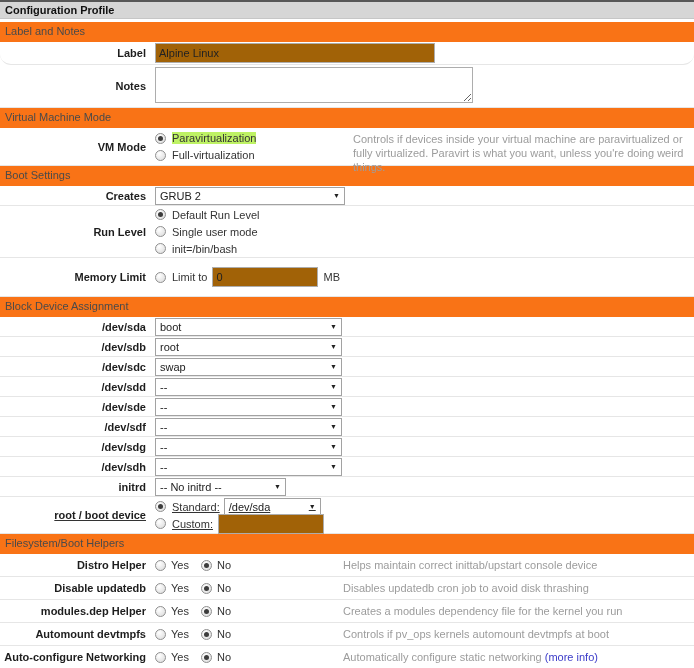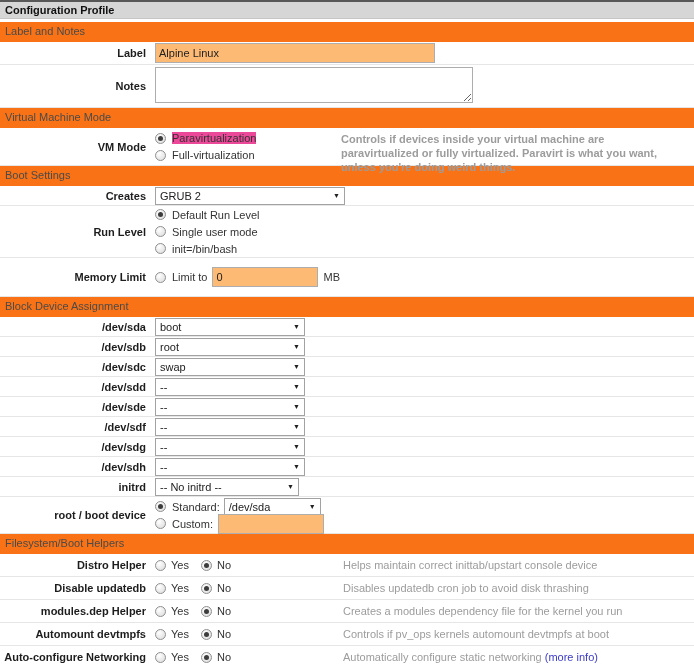--- a/index.html
+++ b/index.html
@@ -23,70 +23,70 @@
     display:flex; align-items:center;
     border-bottom:1px solid #e6e6e6;
     position:relative; background:#fff;
   }
   .lbl {
     width:150px; min-width:150px; text-align:right;
     font-weight:bold; color:#1d1d1d; padding-right:4px;
   }
   .ctl { margin-left:5px; flex:1; }
 
-  .h23 { min-height:23px; }
+  .h23 { min-height:23px;border-radius:11px; }
   .h43 { min-height:43px; }
   .h38 { min-height:38px; }
   .h20 { min-height:20px; }
   .h52 { min-height:52px; }
   .h39 { min-height:39px; }
-  .h37 { min-height:37px; }
+  .h37 { min-height:37px;text-decoration:underline; }
   .hh23 { min-height:23px; }
 
   .ti {
-    border:1px solid #adadad; height:18px; background:#fdba74;
+    border:1px solid #adadad; height:18px; background:#a16207;
     font:11px "Liberation Sans", sans-serif; padding:9px 3px; color:#222;
   }
   .ti-label { width:280px; }
   .ti-mem { width:106px; }
   .ti-custom { width:106px; }
   textarea.notes {
     width:318px; height:36px; border:1px solid #adadad;
     font:11px "Liberation Sans", sans-serif; padding:2px 3px; color:#222;
     resize:both;
   }
 
   .select {
     display:inline-flex; align-items:center; justify-content:space-between;
     border:1px solid #a2a2a2; background:#fff; height:18px;
     padding:0 4px; color:#222; cursor:default;
   }
   .select .arrow { font-size:7px; color:#222; margin-left:8px; }
   .sel-kernel { width:190px;gap:35px; }
-  .sel-dev { width:150px;gap:24px; }
-  .sel-initrd { width:144px; }
+  .sel-dev { width:187px;gap:24px; }
+  .sel-initrd { width:131px; }
   .sel-rootdev { width:97px; margin-left:4px; }
 
   .radio {
     width:11px; height:11px; min-width:11px; border:1px solid #8f8f8f; border-radius:50%;
     background:radial-gradient(circle at 35% 30%, #ffffff, #d9d9d9);
     display:inline-flex; align-items:center; justify-content:center;
   }
   .radio.checked::after { content:""; width:5px; height:5px; border-radius:50%; background:#3c3c3c; }
   .radio-line { display:flex; align-items:center; height:17px; }
   .rlabel { margin-left:6px; color:#333; }
-  .rlabel.hl { background:#ec4899; }
+  .rlabel.hl { background:#bef264; }
 
   .yn { display:flex; align-items:center; }
   .yn .no-group { margin-left:12px; }
   .yn .rlabel { margin-left:5px; }
   .yn-pair { display:flex; align-items:center; }
 
   .help { position:absolute; color:#9c9c9c; line-height:14px; }
-  .help-vm { left:341px; top:4px; width:334px;font-weight:bold; }
+  .help-vm { left:353px; top:4px; width:334px; }
   .help-row { left:343px; top:50%; transform:translateY(-50%); width:345px; }
   a.morelink { color:#3a3ac8; text-decoration:none; }
   .unit { margin-left:5px; color:#333; }
   .sublbl { margin-left:6px; color:#333; }
 </style>
 </head>
 <body>
 
 <div class="titlebar">Configuration Profile</div>
 <div class="gap"></div>

